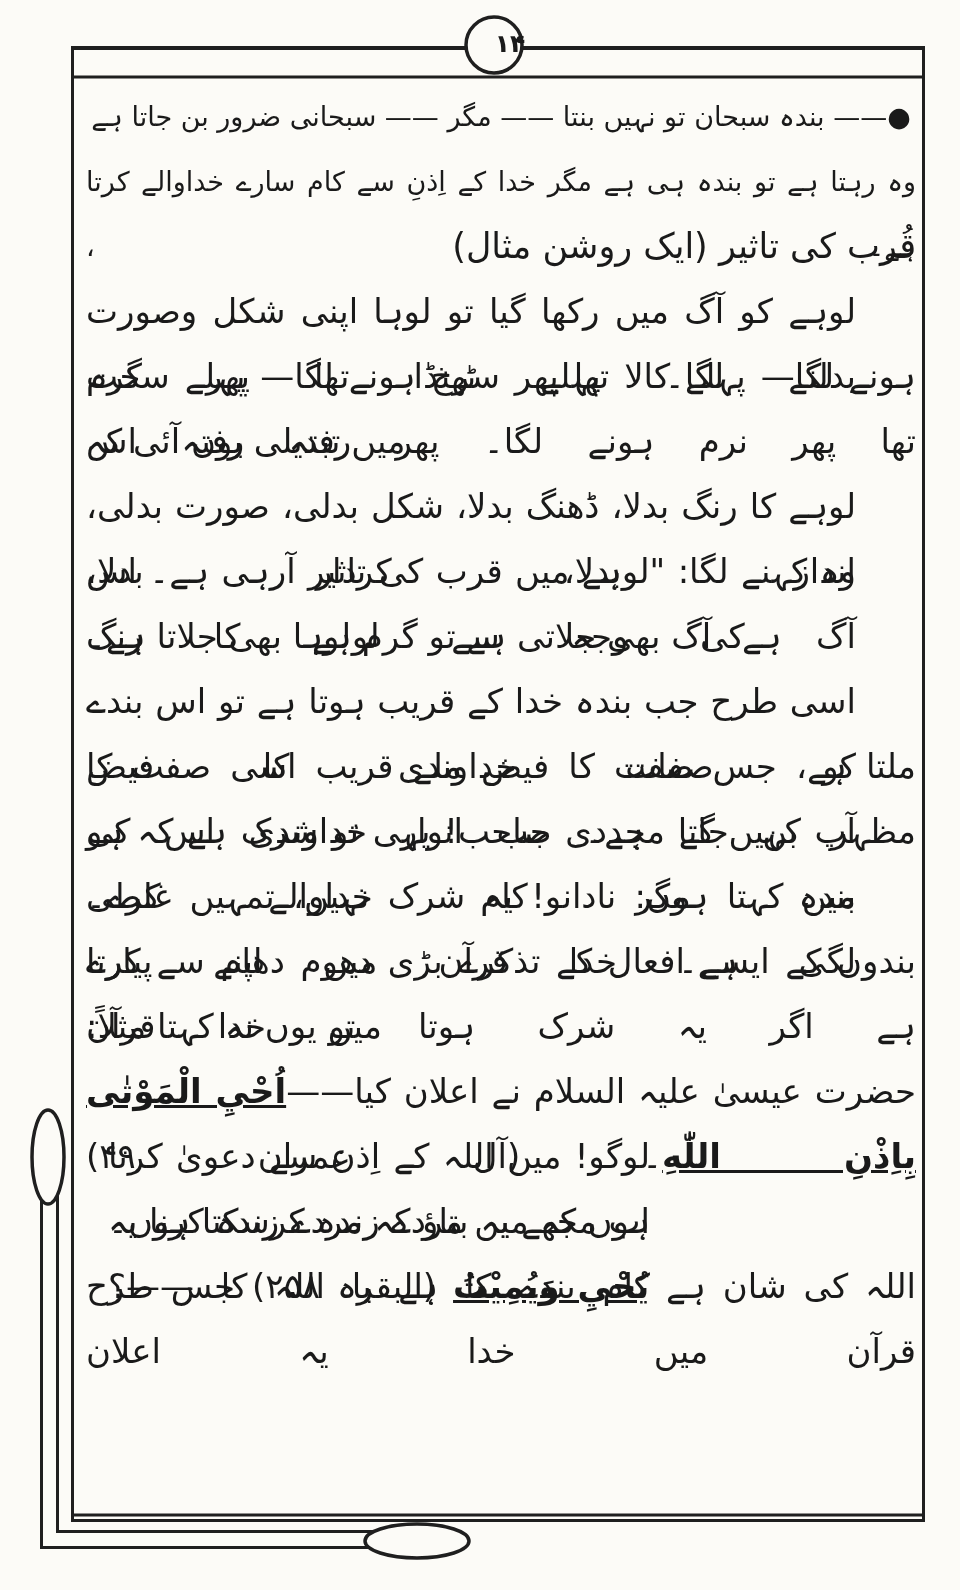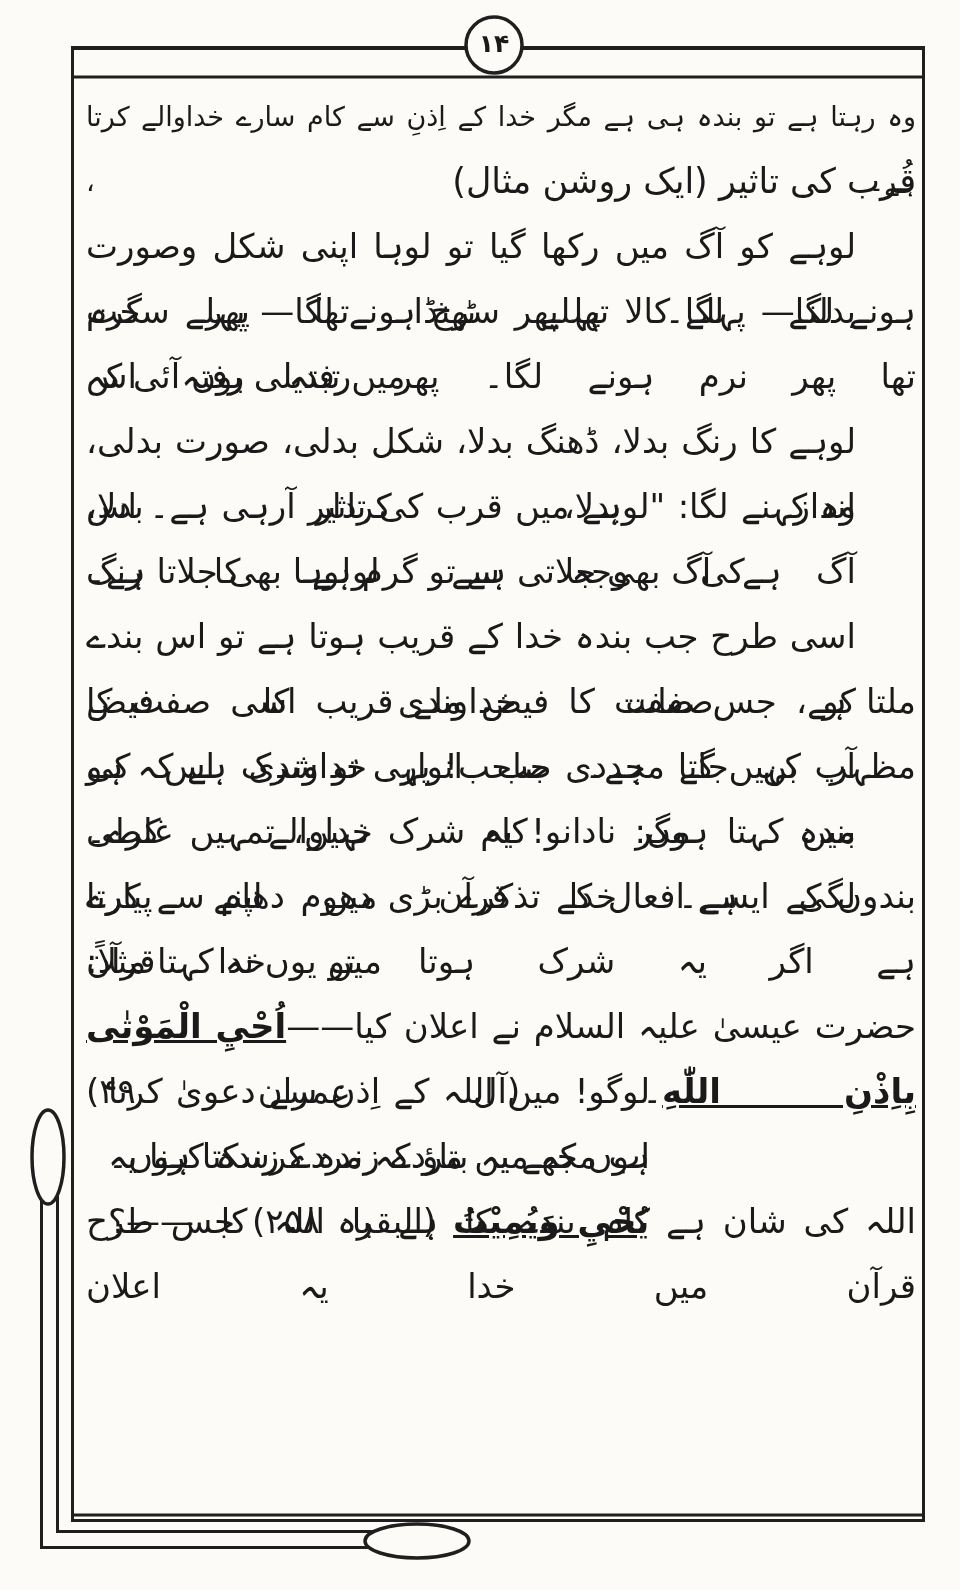--- a/index.html
+++ b/index.html
@@ -6,21 +6,21 @@
   body{
     width:960px;height:1590px;
     background:#fcfbf7;
     font-family:"DejaVu Sans", sans-serif;
     color:#1a1a1a;
     overflow:hidden;
   }
   .page{position:relative;width:960px;height:1590px;background:#fcfbf7;}
   .frame-svg{position:absolute;left:0;top:0;z-index:1;}
   .pagenum{
-    position:absolute;left:464px;top:29px;width:60px;height:34px;
+    position:absolute;left:480px;top:29px;width:60px;height:34px;
     z-index:3;text-align:center;font-size:25px;font-weight:bold;
     letter-spacing:1px;direction:rtl;
   }
   .text-block{
     position:absolute;left:86px;top:84px;width:830px;z-index:2;
     direction:rtl;
   }
   .line{
     height:65px;line-height:65px;font-size:34px;direction:rtl;
     unicode-bidi:embed;
@@ -50,20 +50,21 @@
       <path d="M57.5,1190 V1531.5 H385" stroke-width="3"></path>
       <ellipse cx="48" cy="1157" rx="16" ry="47" fill="#fcfbf7" stroke-width="3.5"></ellipse>
       <ellipse cx="417" cy="1541" rx="52" ry="17" fill="#fcfbf7" stroke-width="3.5"></ellipse>
       <circle cx="494" cy="45" r="28" fill="#fcfbf7" stroke-width="3.5"></circle>
     </g>
   </svg>
 
   <div class="pagenum">۱۴</div>
 
   <div class="text-block">
+      <div class="line c qt"><span>●—— بندہ سبحان تو نہیں بنتا —— مگر —— سبحانی ضرور بن جاتا ہے</span></div>
       <div class="line j qt"><span>وہ رہتا ہے تو بندہ ہی ہے مگر خدا کے اِذنِ سے کام سارے خداوالے کرتا ہے۔ ،</span></div>
       <div class="line hd"><span>قُرب کی تاثیر (ایک روشن مثال)</span></div>
       <div class="line ji"><span>لوہے کو آگ میں رکھا گیا تو لوہا اپنی شکل وصورت بدلنے لگا۔ پہلے ٹھنڈا تھا پھر گرم</span></div>
       <div class="line j"><span>ہونے لگا— پہلے کالا تھا پھر سرخ ہونے لگا— پہلے سخت تھا پھر نرم ہونے لگا۔ پھر رفتہ رفتہ اس</span></div>
       <div class="line r"><span>میں تبدیلی یوں آئی کہ</span></div>
       <div class="line ji"><span>لوہے کا رنگ بدلا، ڈھنگ بدلا، شکل بدلی، صورت بدلی، انداز بدلا، کردار بدلا،</span></div>
       <div class="line ji"><span>وہ کہنے لگا: "لوہے میں قرب کی تاثیر آرہی ہے۔ اس آگ کی وجہ سے لوہے کا رنگ</span></div>
       <div class="line r"><span>ہے۔ آگ بھی جلاتی ہے تو گرم لوہا بھی جلاتا ہے۔</span></div>
       <div class="line ji"><span>اسی طرح جب بندہ خدا کے قریب ہوتا ہے تو اس بندے کو صفات خداوندی کا فیض</span></div>
       <div class="line j"><span>ملتا ہے، جس صفت کا فیض ملے قریب اسی صفت کا مظہر بن جاتا ہے۔ جب انوار خداوندی اس کی</span></div>

